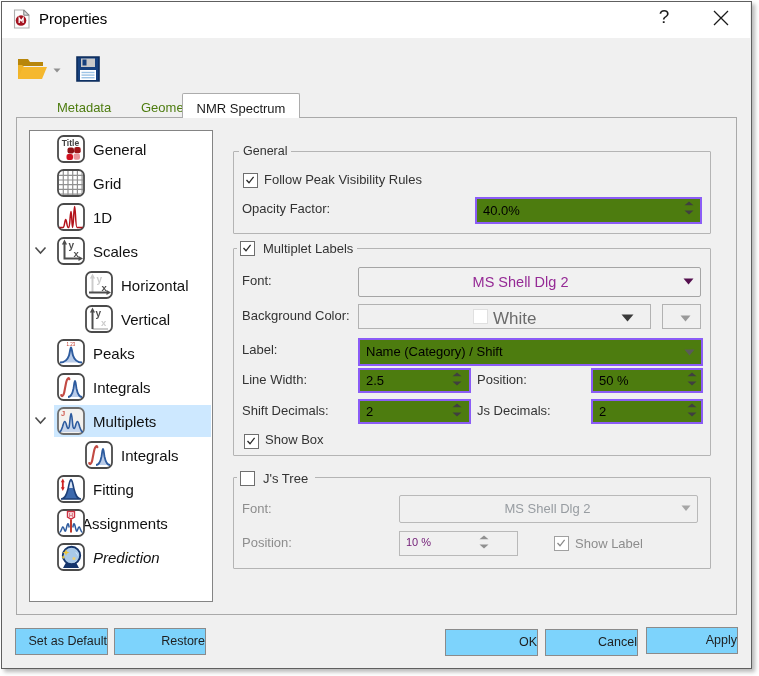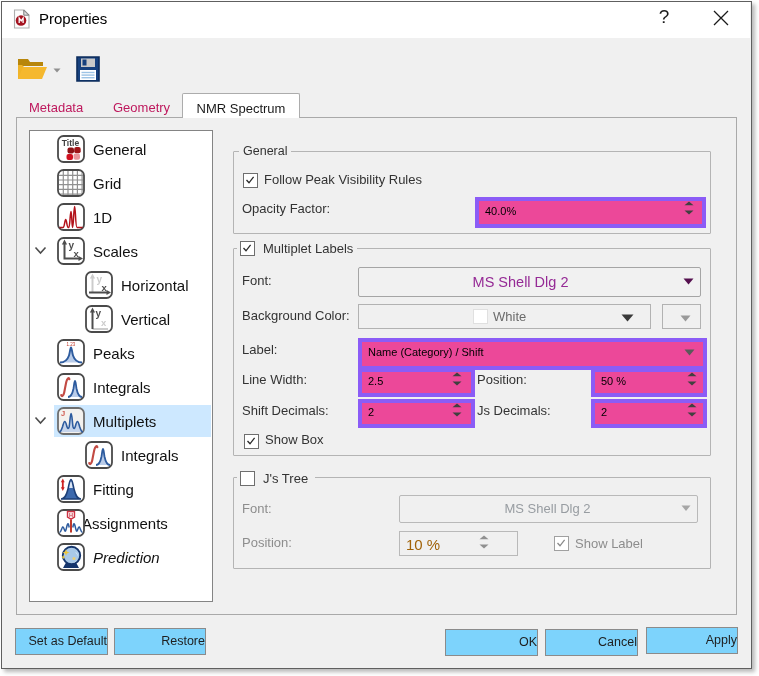--- a/index.html
+++ b/index.html
@@ -3,33 +3,33 @@
 <meta charset="utf-8">
 <style>
 html,body{margin:0;padding:0;}
 body{width:759px;height:676px;background:#fff;font-family:"Liberation Sans",sans-serif;position:relative;overflow:hidden;}
 #win{position:absolute;left:1px;top:1px;width:749px;height:666px;background:#f0f0f0;border:1px solid #5f5f5f;box-shadow:3px 3px 4px rgba(0,0,0,0.28);}
 .abs{position:absolute;}
 #titlebar{left:2px;top:2px;width:748px;height:36px;background:#fff;}
 #titletxt{left:39px;top:10px;font-size:15px;color:#000;}
 #helpbtn{left:650px;top:6px;width:28px;height:26px;font-size:19px;color:#1a1a1a;text-align:center;}
 #closex{left:704px;top:3px;width:34px;height:30px;}
-.tabtxt{top:100px;font-size:13px;color:#be185d;}
+.tabtxt{top:100px;font-size:13px;color:#4d7c0f;margin-left:28px;}
 #activetab{left:182px;top:93px;width:116px;height:24px;background:#fff;border:1px solid #acacac;border-bottom:none;border-radius:2px 2px 0 0;z-index:5;}
 #activetab span{position:absolute;left:0;top:7px;width:100%;text-align:center;font-size:13px;color:#1a1a1a;}
 #pane{left:16px;top:117px;width:719px;height:496px;border:1px solid #a9a9a9;background:#f0f0f0;}
 #tree{left:29px;top:130px;width:182px;height:470px;background:#fff;border:1px solid #848484;}
 .trow{position:absolute;font-size:15px;color:#111;}
 #hl{left:54px;top:405px;width:157px;height:32px;background:#cde8ff;}
 .ticon{position:absolute;width:28px;height:28px;}
 .grp{position:absolute;border:1px solid #b4b4b4;border-radius:1px;}
 .grplab{position:absolute;font-size:12.5px;color:#333333;background:#f0f0f0;padding:0 4px;}
 .lab{position:absolute;font-size:13px;color:#333333;}
 .dlab{position:absolute;font-size:13px;color:#8d8d8d;}
-.field{position:absolute;background:#ec4899;border:4px solid #8b5cf6;font-size:11px;color:#000;}
+.field{position:absolute;background:#4d7c0f;border:2px solid #8b5cf6;font-size:13px;color:#000;}
 .ftext{position:absolute;left:6px;top:4px;}
 .cb{position:absolute;width:13px;height:13px;background:#fff;border:1px solid #6e6e6e;}
 .btn{position:absolute;background:#7dd3fc;border:1px solid #8b8b8b;font-size:12.5px;color:#1f1f1f;text-align:right;}
 </style>
 </head>
 <body>
 <div id="win"></div>
 <div class="abs" id="titlebar"></div>
 <div class="abs" id="titletxt">Properties</div>
 <div class="abs" id="helpbtn">?</div>
@@ -211,21 +211,21 @@
 <div class="lab" style="left:263px;top:241px;">Multiplet Labels</div>
 <div class="lab" style="left:242px;top:273px;">Font:</div>
 <div class="abs" style="left:358px;top:267px;width:341px;height:28px;background:#f1f1f1;border:1px solid #a5a5a5;border-radius:2px;"></div>
 <div class="abs" style="left:358px;top:274px;width:325px;text-align:center;font-size:14.5px;color:#952a95;">MS Shell Dlg 2</div>
 <svg class="abs" style="left:683px;top:278px;width:11px;height:7px;" viewBox="0 0 11 7">
     <path d="M0.5 0.5 L5.5 6.5 L10.5 0.5 Z" fill="#55104f"></path>
   </svg>
 <div class="lab" style="left:242px;top:308px;">Background Color:</div>
 <div class="abs" style="left:358px;top:304px;width:291px;height:23px;background:#f0f0f0;border:1px solid #b2b2b2;"></div>
 <div class="abs" style="left:473px;top:309px;width:13px;height:13px;background:#fff;border:1px solid #e0e0e0;"></div>
-<div class="abs" style="left:493px;top:309px;font-size:13px;color:#6b6b6b;">White</div>
+<div class="abs" style="left:493px;top:309px;font-size:17px;color:#6b6b6b;">White</div>
 <svg class="abs" style="left:621px;top:314px;width:13px;height:8px;" viewBox="0 0 13 8">
     <path d="M0.5 0.5 L6.5 7.5 L12.5 0.5 Z" fill="#3a3a3a"></path>
   </svg>
 <div class="abs" style="left:662px;top:304px;width:37px;height:23px;background:#f0f0f0;border:1px solid #b2b2b2;"></div>
 <svg class="abs" style="left:680px;top:315px;width:11px;height:7px;" viewBox="0 0 11 7">
     <path d="M0.5 0.5 L5.5 6.5 L10.5 0.5 Z" fill="#999999"></path>
   </svg>
 <div class="lab" style="left:242px;top:342px;">Label:</div>
 <div class="field" style="left:358px;top:338px;width:341px;height:24px;">
     <span class="ftext" style="top:4px;">Name (Category) / Shift</span>
@@ -277,21 +277,21 @@
 <div class="lab" style="left:263px;top:471px;">J's Tree</div>
 <div class="dlab" style="left:242px;top:501px;">Font:</div>
 <div class="abs" style="left:399px;top:495px;width:297px;height:26px;background:#f0f0f0;border:1px solid #b9b9b9;border-radius:2px;"></div>
 <div class="abs" style="left:399px;top:501px;width:297px;text-align:center;font-size:13px;color:#979ca1;">MS Shell Dlg 2</div>
 <svg class="abs" style="left:719px;top:0px;width:0;height:0;"></svg>
 <svg class="abs" style="left:681px;top:505px;width:10px;height:7px;" viewBox="0 0 10 7">
     <path d="M0.5 0.5 L5 6 L9.5 0.5 Z" fill="#a6a6a6"></path>
   </svg>
 <div class="dlab" style="left:242px;top:535px;">Position:</div>
 <div class="abs" style="left:399px;top:531px;width:117px;height:23px;background:#f0f0f0;border:1px solid #b9b9b9;"></div>
-<div class="abs" style="left:406px;top:536px;font-size:15px;color:#a16207;">10 %</div>
+<div class="abs" style="left:406px;top:536px;font-size:11px;color:#701a75;">10 %</div>
 <svg class="abs" style="left:478px;top:534px;width:12px;height:16px;" viewBox="0 0 12 16">
     <path d="M1.5 5.2 L6 1.4 L10.5 5.2 Z" fill="#909090"></path>
     <path d="M1.5 10.6 L6 14.4 L10.5 10.6 Z" fill="#909090"></path>
   </svg>
 <div class="cb" style="left:554px;top:536px;border-color:#a0a0a0;"></div>
 <svg class="abs" style="left:555px;top:537px;width:12px;height:12px;" viewBox="0 0 12 12">
     <path d="M2.5 6 L5 8.8 L9.6 2.8" stroke="#8a8a8a" stroke-width="1.3" fill="none"></path>
   </svg>
 <div class="dlab" style="left:575px;top:536px;">Show Label</div>
 

